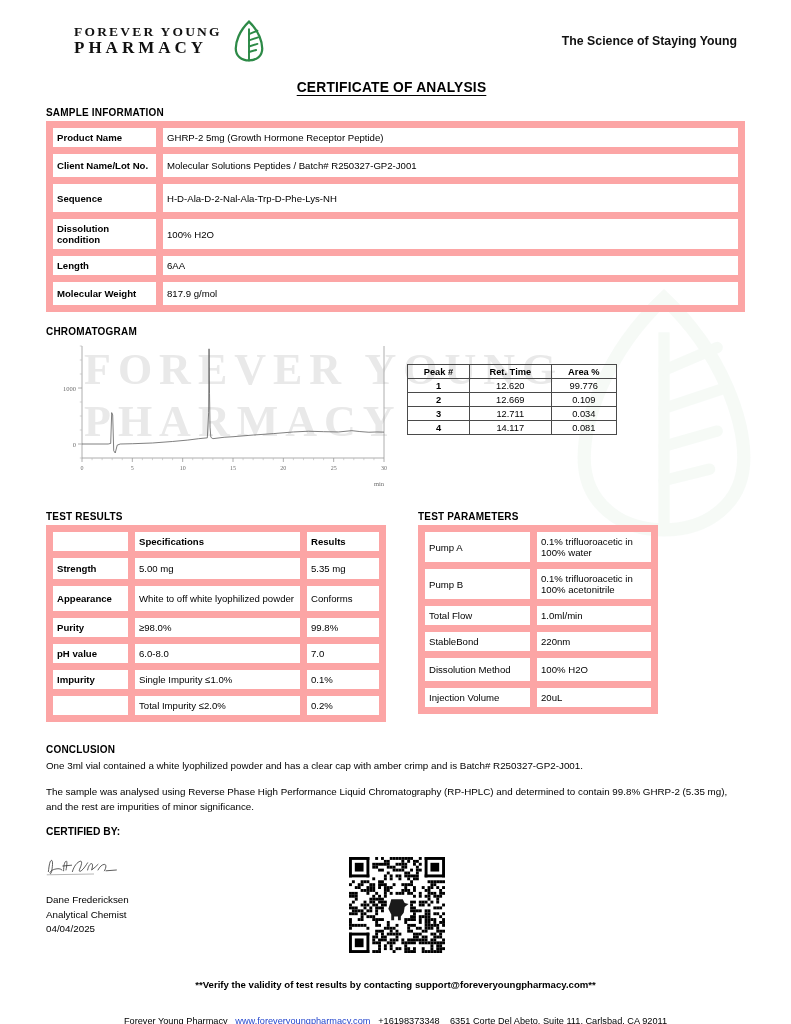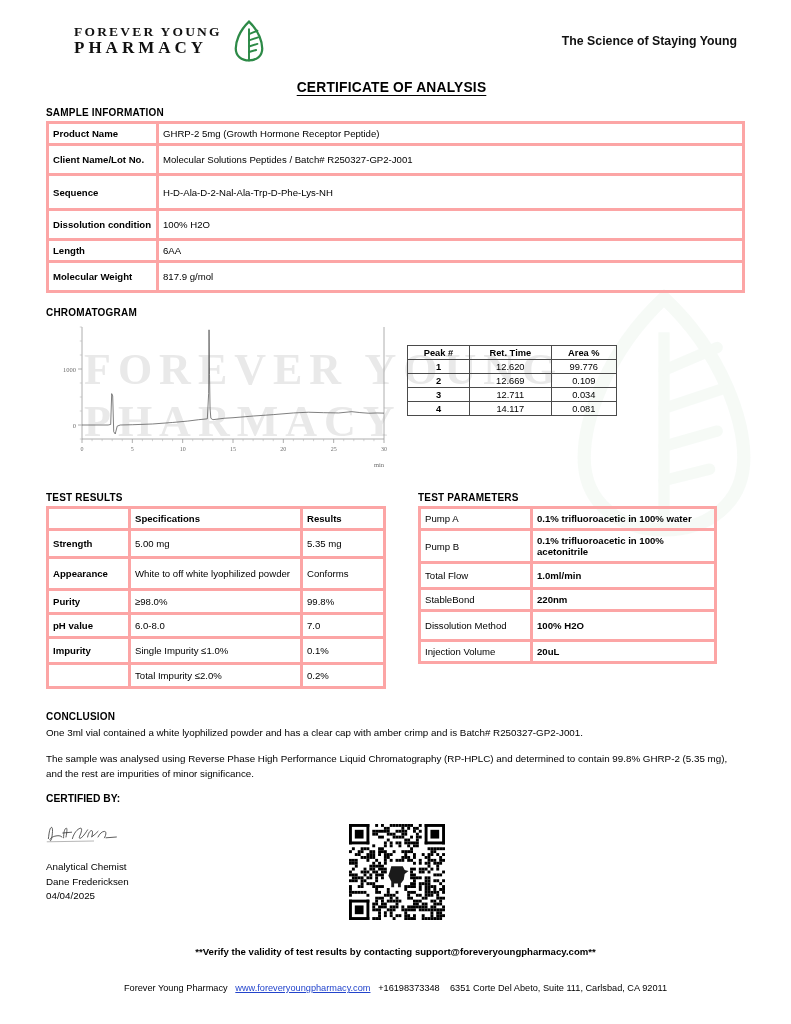--- a/index.html
+++ b/index.html
@@ -48,21 +48,21 @@
     text-align: center; font-size: 13.8px; font-weight: 700;
     text-decoration: underline; text-underline-offset: 3px;
     margin: 4px 8px 12px 0; letter-spacing: .2px;
   }
 
   
   .sec-label { font-size: 10px; font-weight: 700; margin: 0 0 3px 0; letter-spacing:.2px;}
 
   
   table { border-collapse: collapse; width: 100%; }
-  td { border: 3px solid #fca5a5; font-size: 9.6px; padding: 4px 4px; vertical-align: middle; }
+  td { border: 7px solid #fca5a5; font-size: 9.6px; padding: 4px 4px; vertical-align: middle; }
   .lbl { font-weight: 700; width: 110px; }
 
   .block-sample { margin: 0 46px 0 46px; }
   .block-sample td.lbl { width: 110px; }
   .block-sample tr { }
 
   
   .chrom-wrap { margin: 14px 46px 0 46px; position: relative; }
   .chrom-row { display: flex; align-items: flex-start; }
   .chrom-plot { width: 345px; height: 155px; position: relative; }
@@ -70,27 +70,27 @@
   .peak-table td, .peak-table th {
     border: 1px solid #4a4a4a; font-size: 9.3px; text-align: center;
     padding: 1.5px 4px; font-family: "Liberation Sans", sans-serif;
   }
   .peak-table th { font-weight: 700; }
   .peak-table td.c0 { font-weight: 700; }
 
   
   .two-col { display: flex; margin: 16px 46px 0 46px; gap: 32px; }
   .col-left { width: 340px; }
-  .col-right { width: 299px; }
+  .col-right { width: 240px; }
 
   .tr-table td { font-size: 9.6px; height: 19px;}
   .tr-table td.k { font-weight: 700; width: 82px; }
   .tr-table td.s { width: 172px; }
 
-  .tp-table td { font-size: 9.6px; font-weight: bold; }
+  .tp-table td { font-size: 9.6px; }
   .tp-table td.k { font-weight: 400; width: 112px; }
 
   
   .conclusion { margin: 22px 46px 0 46px; }
   .conc-p { font-size: 9.8px; line-height: 15px; margin: 0 0 11px 0; }
   .certified { font-size: 10.3px; font-weight: 700; margin-top: 12px;}
 
   
   .sig-area { margin: 16px 46px 0 46px; position: relative; height: 120px;}
   .sig-img { width: 80px; height: 26px; }
@@ -360,22 +360,22 @@
       <svg class="sig-img" viewBox="0 0 200 60">
         <path d="M6 44 C8 26 10 16 14 16 C18 16 16 34 14 44 C13 49 11 50 10 48 C9 45 14 40 22 38 C30 36 36 36 40 40
                  M44 42 C44 30 46 20 50 18 C54 16 52 30 50 40 M42 30 L64 28
                  M66 44 C70 30 78 20 86 18 C92 17 88 30 84 38 C82 43 84 45 88 42 C94 38 100 28 104 22
                  M104 40 C106 30 110 24 114 24 C118 24 116 34 114 40 C120 36 126 30 130 26
                  M130 40 C134 32 140 26 146 26 C152 26 150 36 146 42
                  M150 42 L176 40" stroke="#333" stroke-width="2" fill="none" stroke-linecap="round"></path>
         <path d="M2 52 L120 50" stroke="#666" stroke-width="1.2" fill="none"></path>
       </svg>
       <div class="sig-lines">
+        <div>Dane Fredericksen</div>
         <div>Analytical Chemist</div>
-        <div>Dane Fredericksen</div>
         <div>04/04/2025</div>
       </div>
       <svg class="qr" viewBox="0 0 100 100" id="qr-svg">
           <rect x="27.27" y="0.00" width="3.03" height="3.03" fill="#000"></rect>
           <rect x="33.33" y="0.00" width="3.03" height="3.03" fill="#000"></rect>
           <rect x="42.42" y="0.00" width="3.03" height="3.03" fill="#000"></rect>
           <rect x="45.45" y="0.00" width="3.03" height="3.03" fill="#000"></rect>
           <rect x="48.48" y="0.00" width="3.03" height="3.03" fill="#000"></rect>
           <rect x="51.52" y="0.00" width="3.03" height="3.03" fill="#000"></rect>
           <rect x="54.55" y="0.00" width="3.03" height="3.03" fill="#000"></rect>

